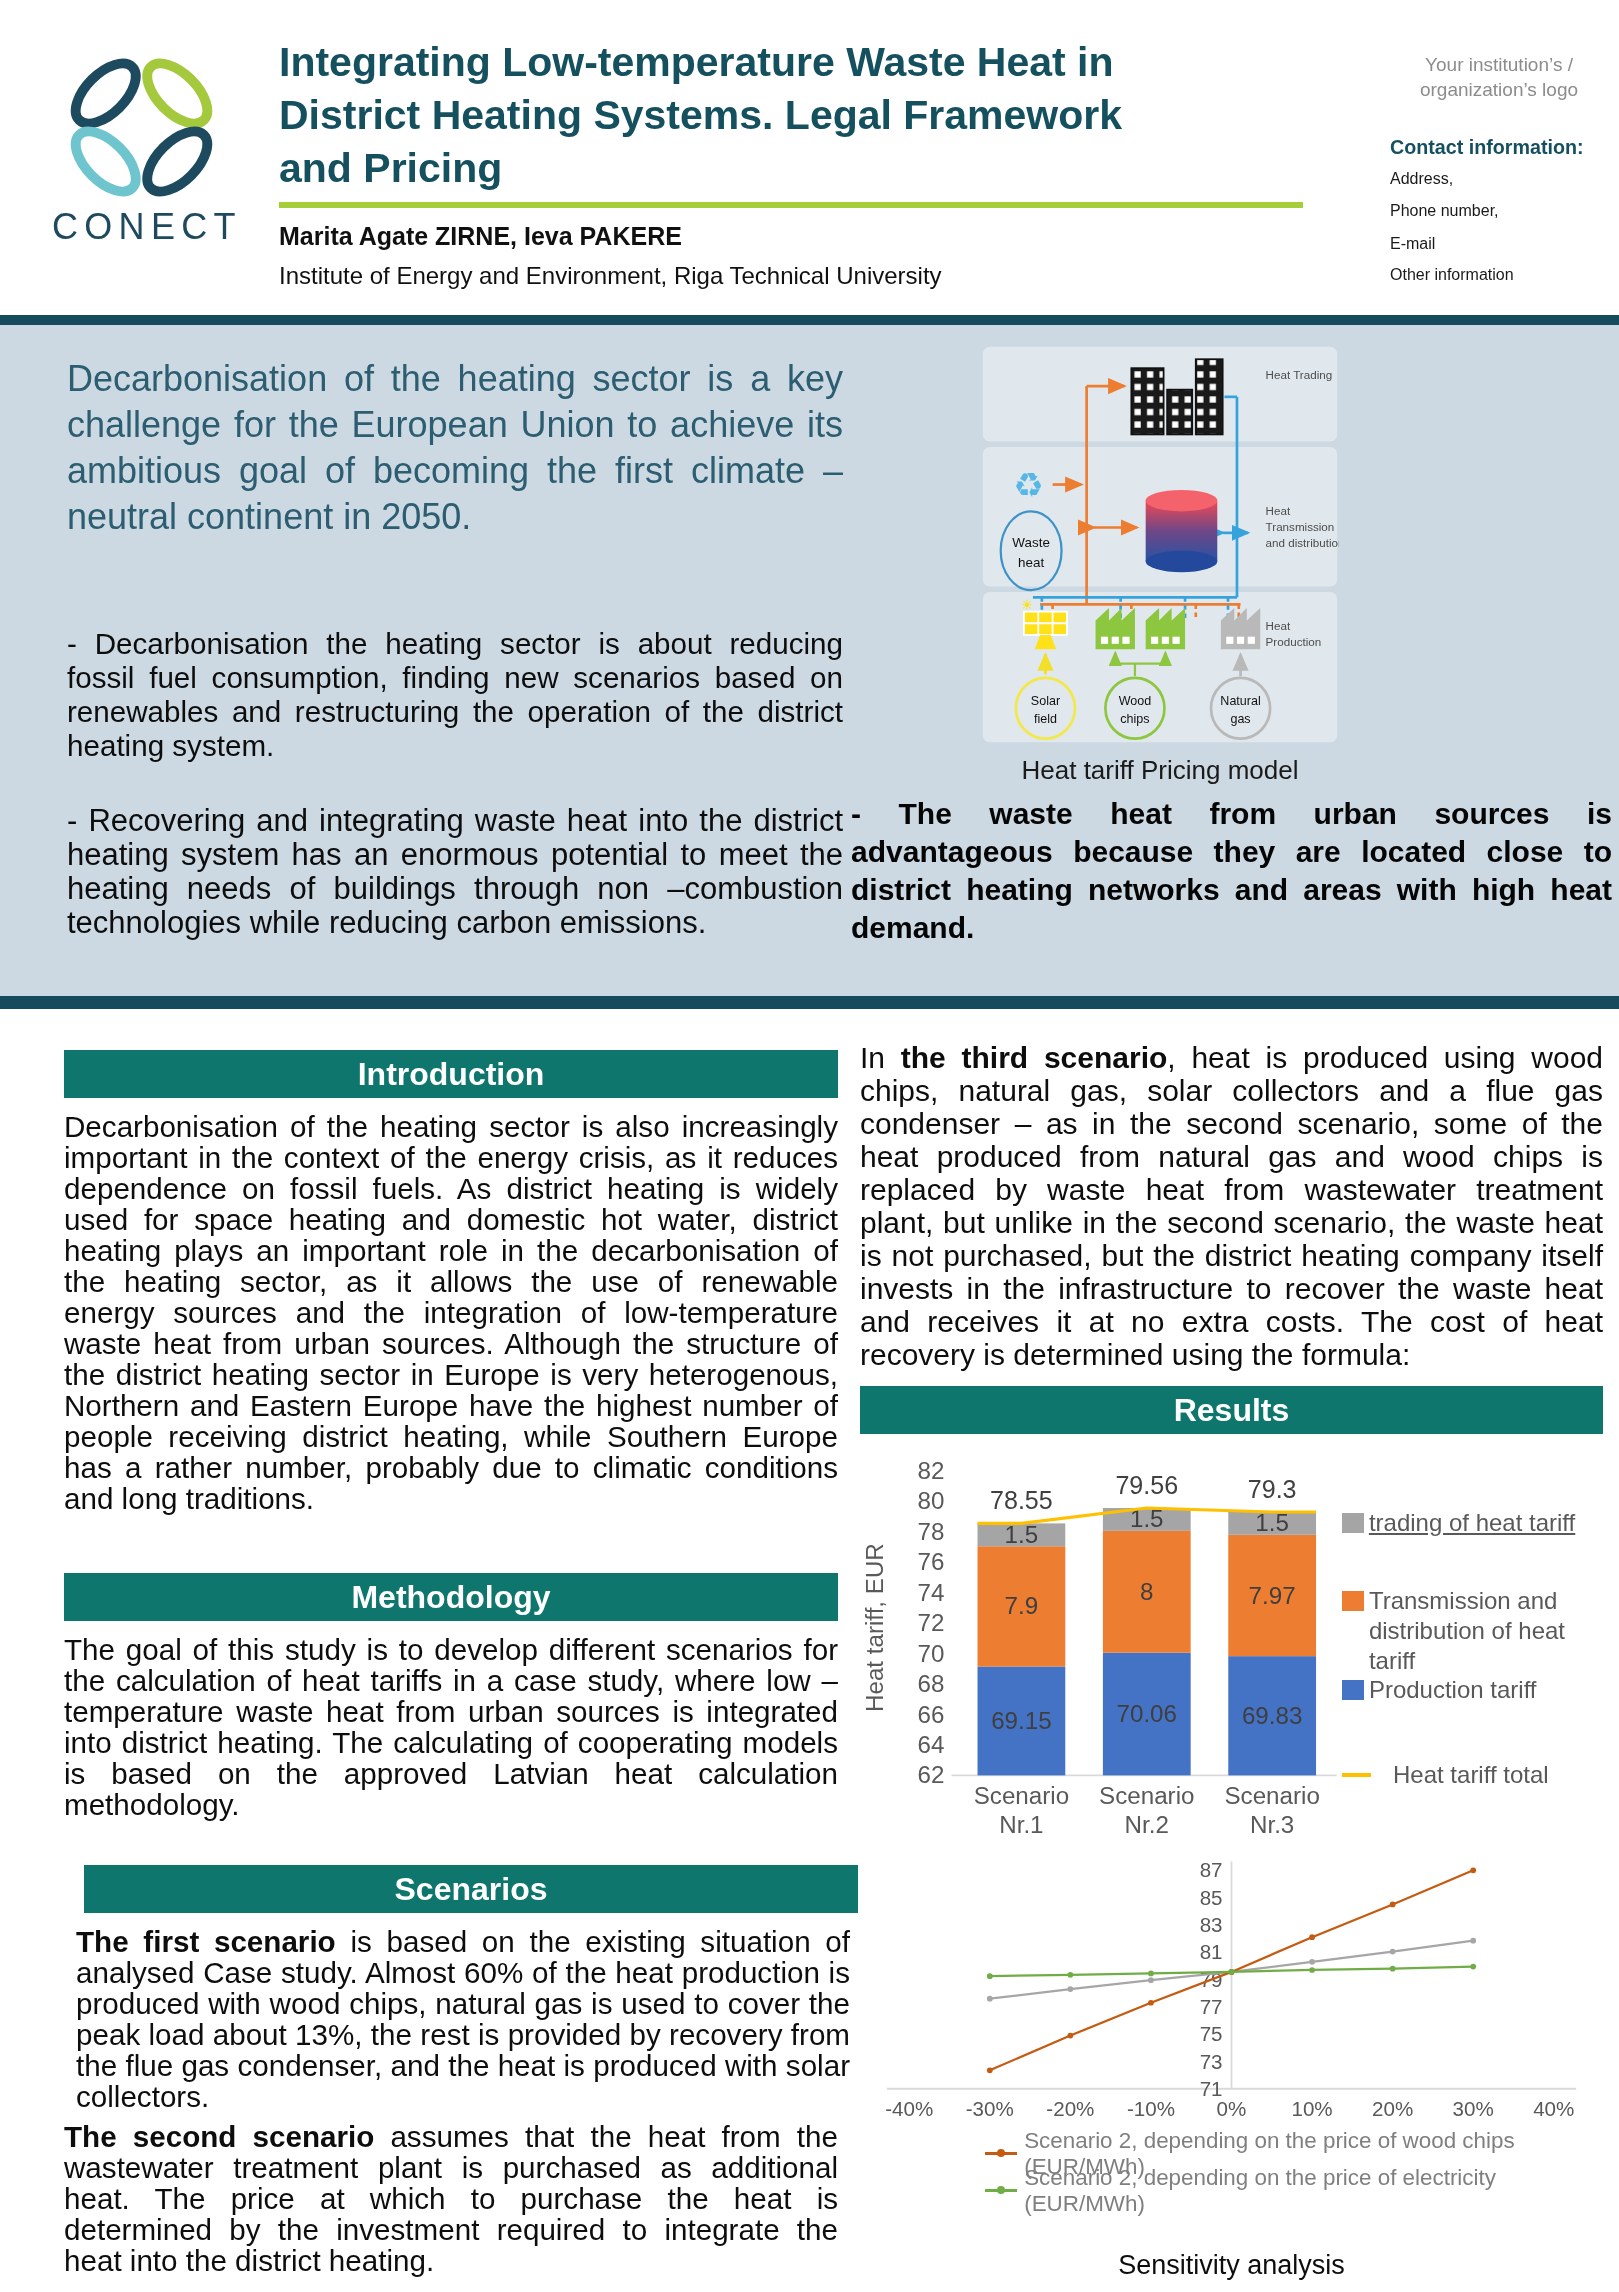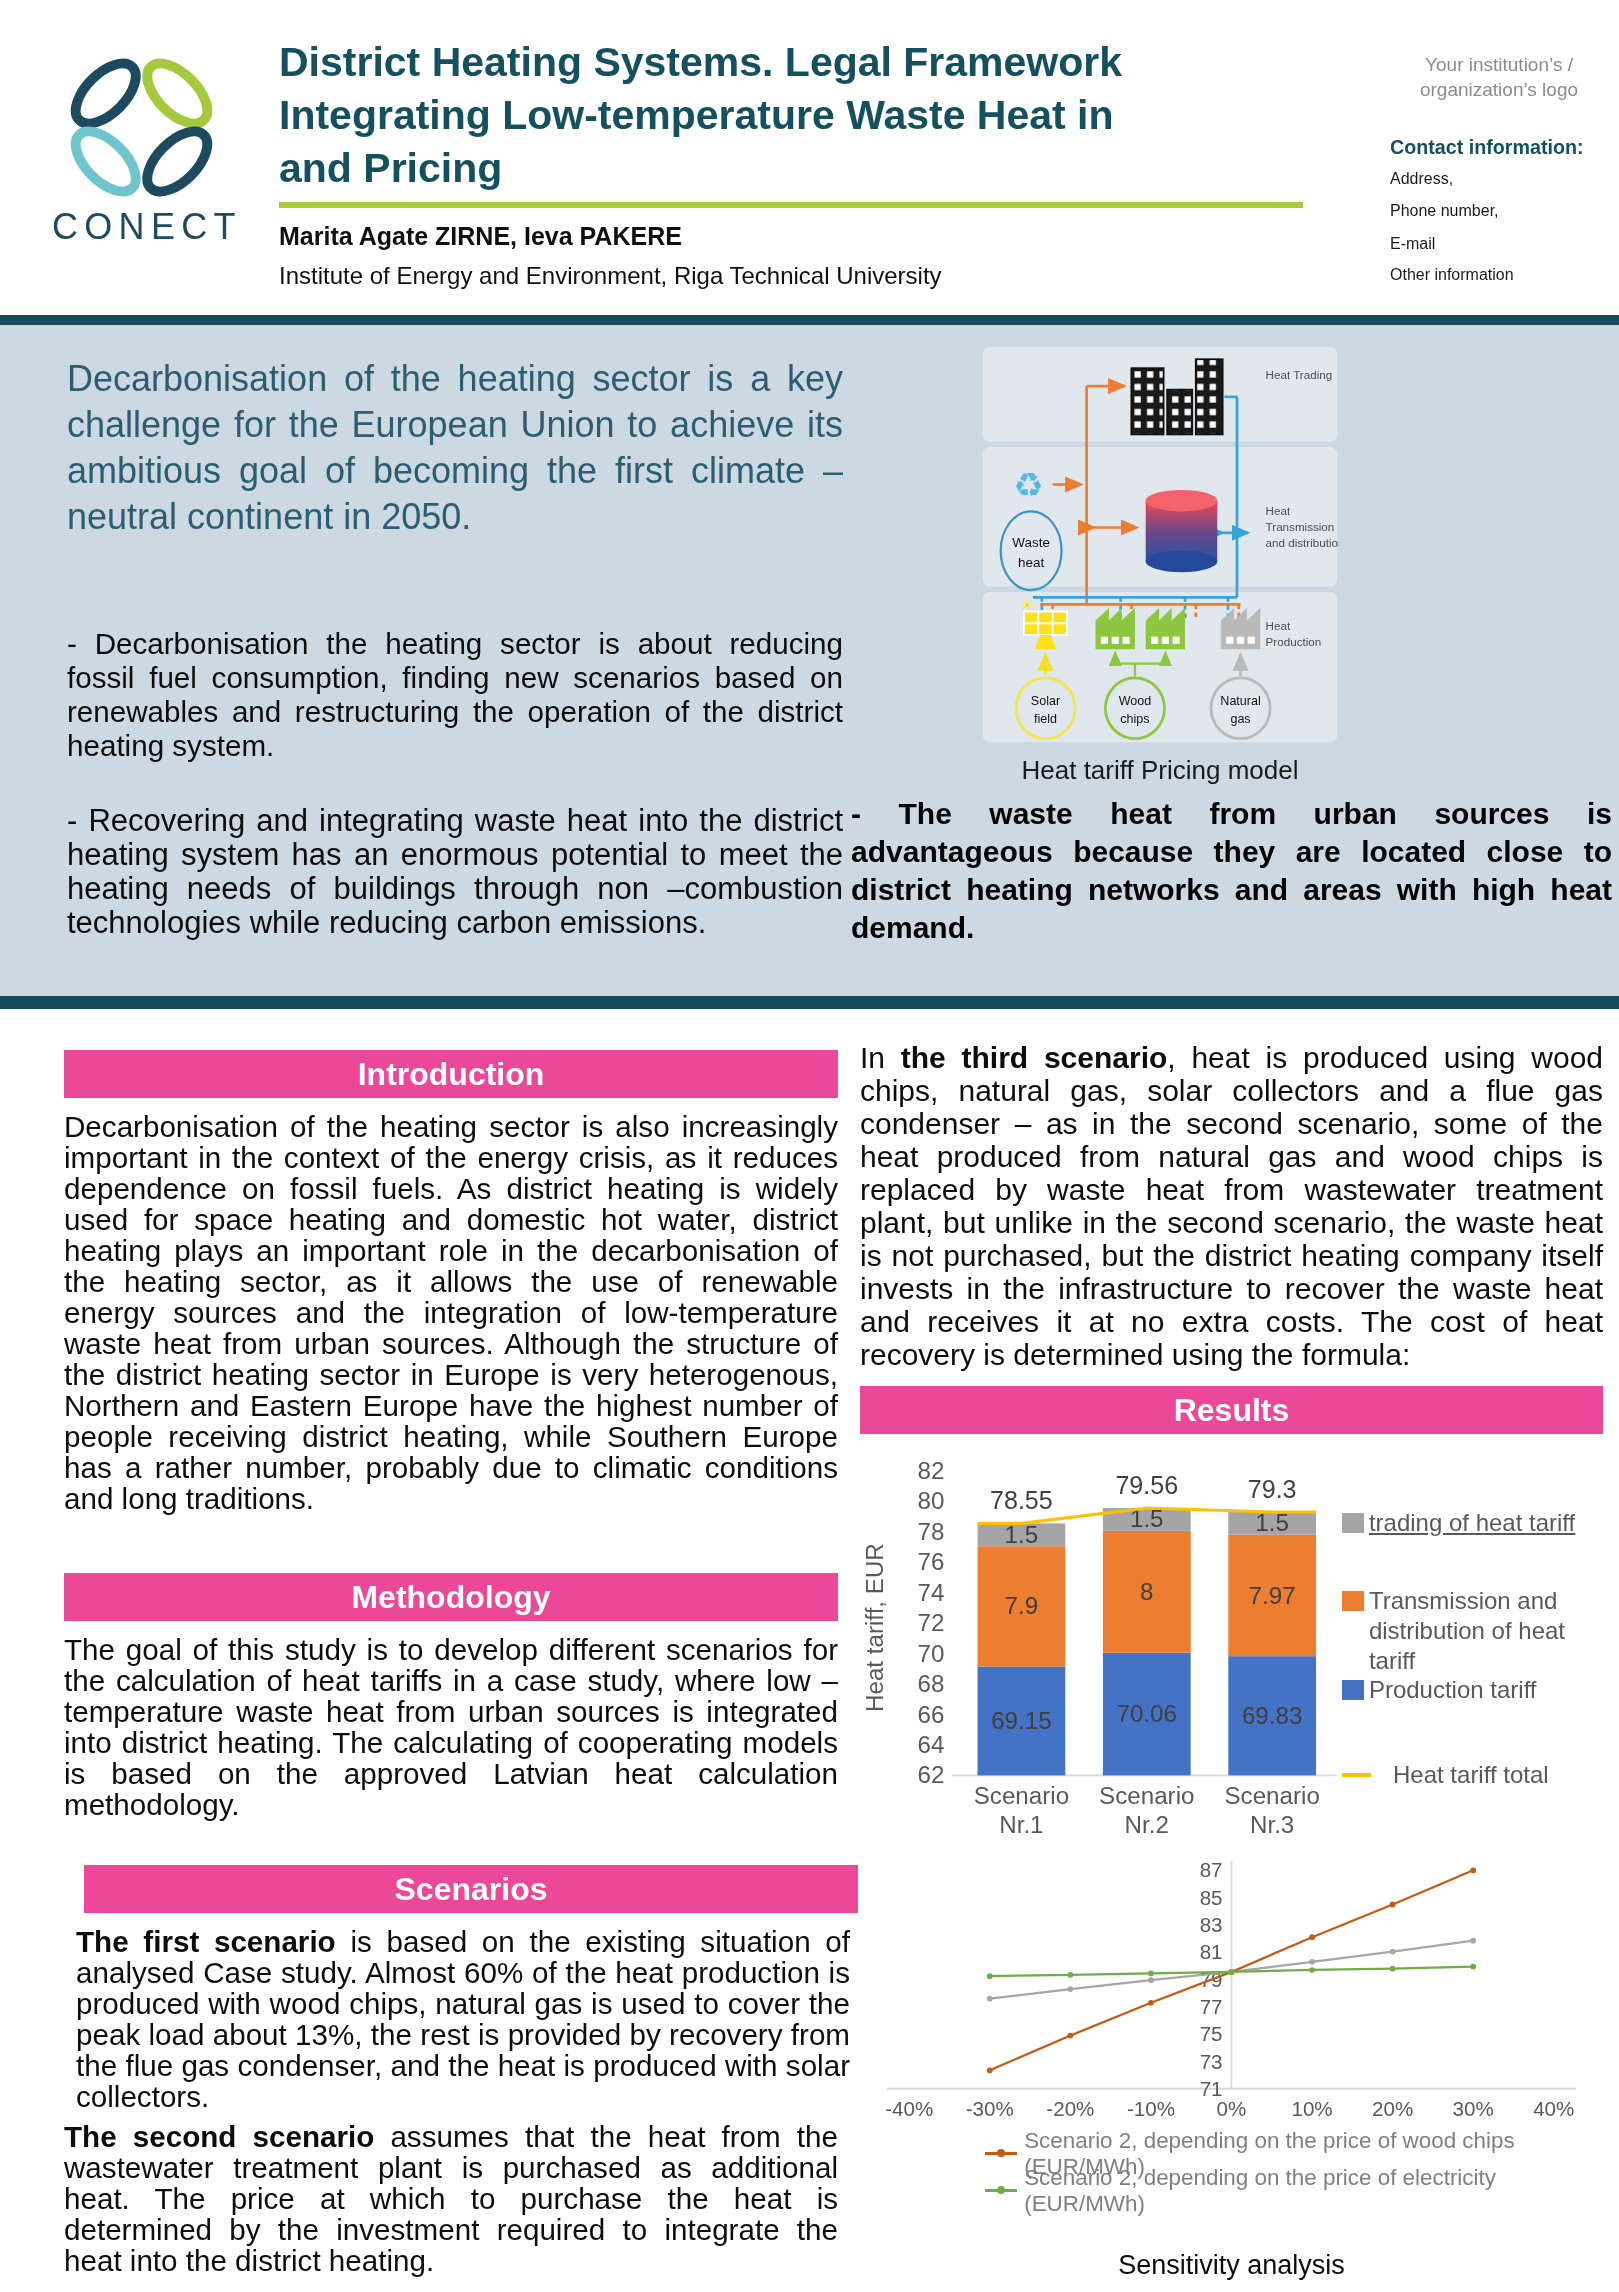--- a/index.html
+++ b/index.html
@@ -25,21 +25,21 @@
   
   .bluepanel { left:0; top:325px; width:1619px; height:671px; background:#ccd9e2; }
   .lead { left:67px; top:356px; width:776px; font-size:36px; line-height:46px; color:#2c5d70; }
   .bpoint1 { left:67px; top:627px; width:776px; font-size:29.6px; line-height:34px; color:#0d0d0d; }
   .bpoint2 { left:67px; top:804px; width:776px; font-size:31px; line-height:34px; color:#0d0d0d; }
   .diagram-box { left:981px; top:343px; width:358px; height:403px; }
   .diagram-caption { left:981px; top:755px; width:358px; text-align:center; font-size:26px; color:#1a1a1a; }
   .highlight { left:851px; top:795px; width:761px; font-size:30px; line-height:38px; font-weight:bold; color:#050505; }
 
   
-  .hbar { background:#ec4899; color:#fff; font-size:32px; font-weight:bold; text-align:center; line-height:48px; height:48px; }
+  .hbar { background:#0f766e; color:#fff; font-size:32px; font-weight:bold; text-align:center; line-height:48px; height:48px; }
   .hbar-intro   { left:64px;  top:1050px; width:774px; }
   .hbar-method  { left:64px;  top:1573px; width:774px; }
   .hbar-scen    { left:64px;  top:1865px; width:774px;margin-left:20px; }
   .hbar-results { left:860px; top:1386px; width:743px; }
 
   .para { font-size:29.6px; line-height:31px; color:#0d0d0d; }
   .p-intro  { left:64px; top:1111px; width:774px; }
   .p-method { left:64px; top:1634px; width:774px; }
   .p-scen1  { left:64px; top:1926px; width:774px;margin-left:12px; }
   .p-scen2  { left:64px; top:2121px; width:774px; }
@@ -69,22 +69,22 @@
         <ellipse cx="60" cy="52" rx="42" ry="22" stroke="#1d4a5e" stroke-width="11" transform="rotate(-45 60 52)"></ellipse>
         <ellipse cx="140" cy="52" rx="42" ry="22" stroke="#a4c93d" stroke-width="11" transform="rotate(45 140 52)"></ellipse>
         <ellipse cx="60" cy="128" rx="42" ry="22" stroke="#6fc5cd" stroke-width="11" transform="rotate(45 60 128)"></ellipse>
         <ellipse cx="140" cy="128" rx="42" ry="22" stroke="#1d4a5e" stroke-width="11" transform="rotate(-45 140 128)"></ellipse>
       </g>
     </svg>
     <div class="logo-text">CONECT</div>
   </div>
 
   <div class="abs title">
+    <div>Integrating Low-temperature Waste Heat in</div>
     <div>District Heating Systems. Legal Framework</div>
-    <div>Integrating Low-temperature Waste Heat in</div>
     <div>and Pricing</div>
   </div>
   <div class="abs title-underline"></div>
   <div class="abs authors">Marita Agate ZIRNE, Ieva PAKERE</div>
   <div class="abs institution">Institute of Energy and Environment, Riga Technical University</div>
 
   <div class="abs org-logo">
     <div>Your institution’s /</div>
     <div>organization’s logo</div>
   </div>

